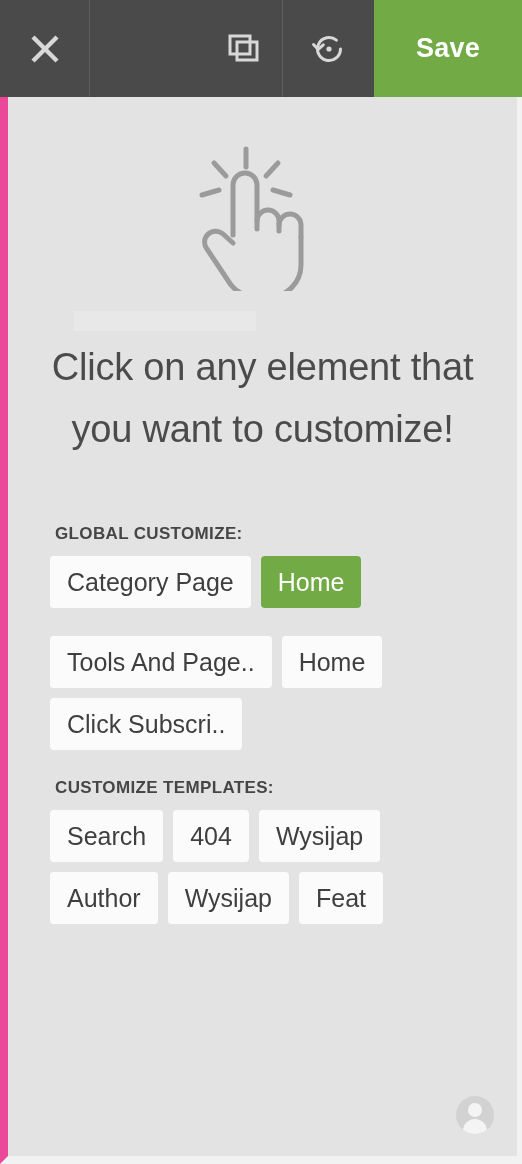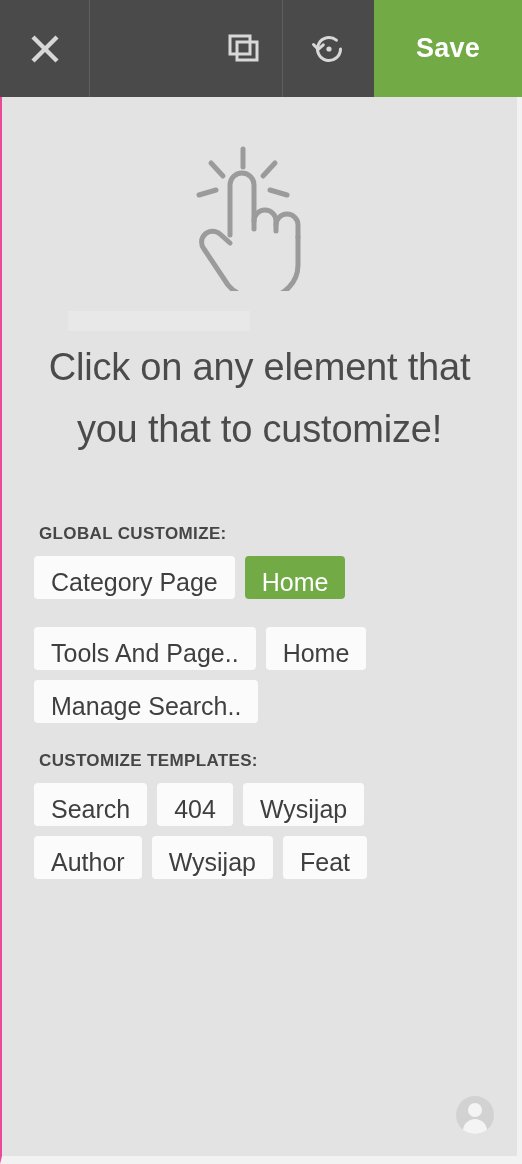--- a/index.html
+++ b/index.html
@@ -58,21 +58,21 @@
   .icon-svg { display: block; }
 
   
   .panel {
     position: absolute;
     top: 97px;
     left: 0;
     width: 522px;
     height: 1067px;
     background: #e3e3e3;
-    border-left: 2px solid #ec4899;
+    border-left: 8px solid #ec4899;
     border-right: 5px solid #f2f2f2;
     border-bottom: 8px solid #f2f2f2;
     box-sizing: border-box;
     overflow: hidden;
   }
 
   .hand-wrap {
     width: 100%;
     display: flex;
     justify-content: center;
@@ -90,21 +90,21 @@
     margin: 6px 0 0 0;
     padding: 0 22px;
     text-align: center;
     color: #4b4b4b;
     font-size: 38px;
     font-weight: normal;
     line-height: 1.62;
     letter-spacing: -.2px;
   }
 
-  .sections { padding: 64px 0 0 32px; }
+  .sections { padding: 64px 0 0 42px; }
 
   .section { margin-bottom: 28px; }
   .section-title {
     color: #464646;
     font-size: 17px;
     font-weight: bold;
     letter-spacing: .35px;
     margin: 0 0 12px 5px;
     text-transform: uppercase;
   }
@@ -115,21 +115,21 @@
     gap: 10px;
     max-width: 432px;
   }
 
   .pill {
     background: #fbfbfb;
     color: #3f3f3f;
     border: none;
     border-radius: 4px;
     padding: 0 17px;
-    height: 43px;
+    height: 52px;
     line-height: 53px;
     font-size: 25px;
     font-family: "Liberation Sans", sans-serif;
     white-space: nowrap;
     box-sizing: border-box;
     cursor: pointer;
   }
   .pill.is-active {
     background: #72ab46;
     color: #ffffff;
@@ -229,38 +229,38 @@
             <path d="M113 94 v28 a32 32 0 0 1 -32 32 h-12 a34 34 0 0 1 -26 -12 L19 106 a11 11 0 0 1 16 -15 l10 9"></path>
           </g>
         </svg>
       </span>
     </div>
 
     <div class="ghost-bar"></div>
 
     <div class="headline">
       <div>Click on any element that</div>
-      <div>you that to customize!</div>
+      <div>you want to customize!</div>
     </div>
 
     <div class="sections">
 
       <div class="section">
         <div class="section-title">GLOBAL CUSTOMIZE:</div>
         <div class="btn-row">
           <button class="pill">Category Page</button>
           <button class="pill is-active">Home</button>
         </div>
       </div>
 
       <div class="section">
         <div class="btn-row">
           <button class="pill">Tools And Page..</button>
           <button class="pill">Home</button>
-          <button class="pill">Manage Search..</button>
+          <button class="pill">Click Subscri..</button>
         </div>
       </div>
 
       <div class="section">
         <div class="section-title">CUSTOMIZE TEMPLATES:</div>
         <div class="btn-row">
           <button class="pill">Search</button>
           <button class="pill">404</button>
           <button class="pill">Wysijap</button>
           <button class="pill">Author</button>

